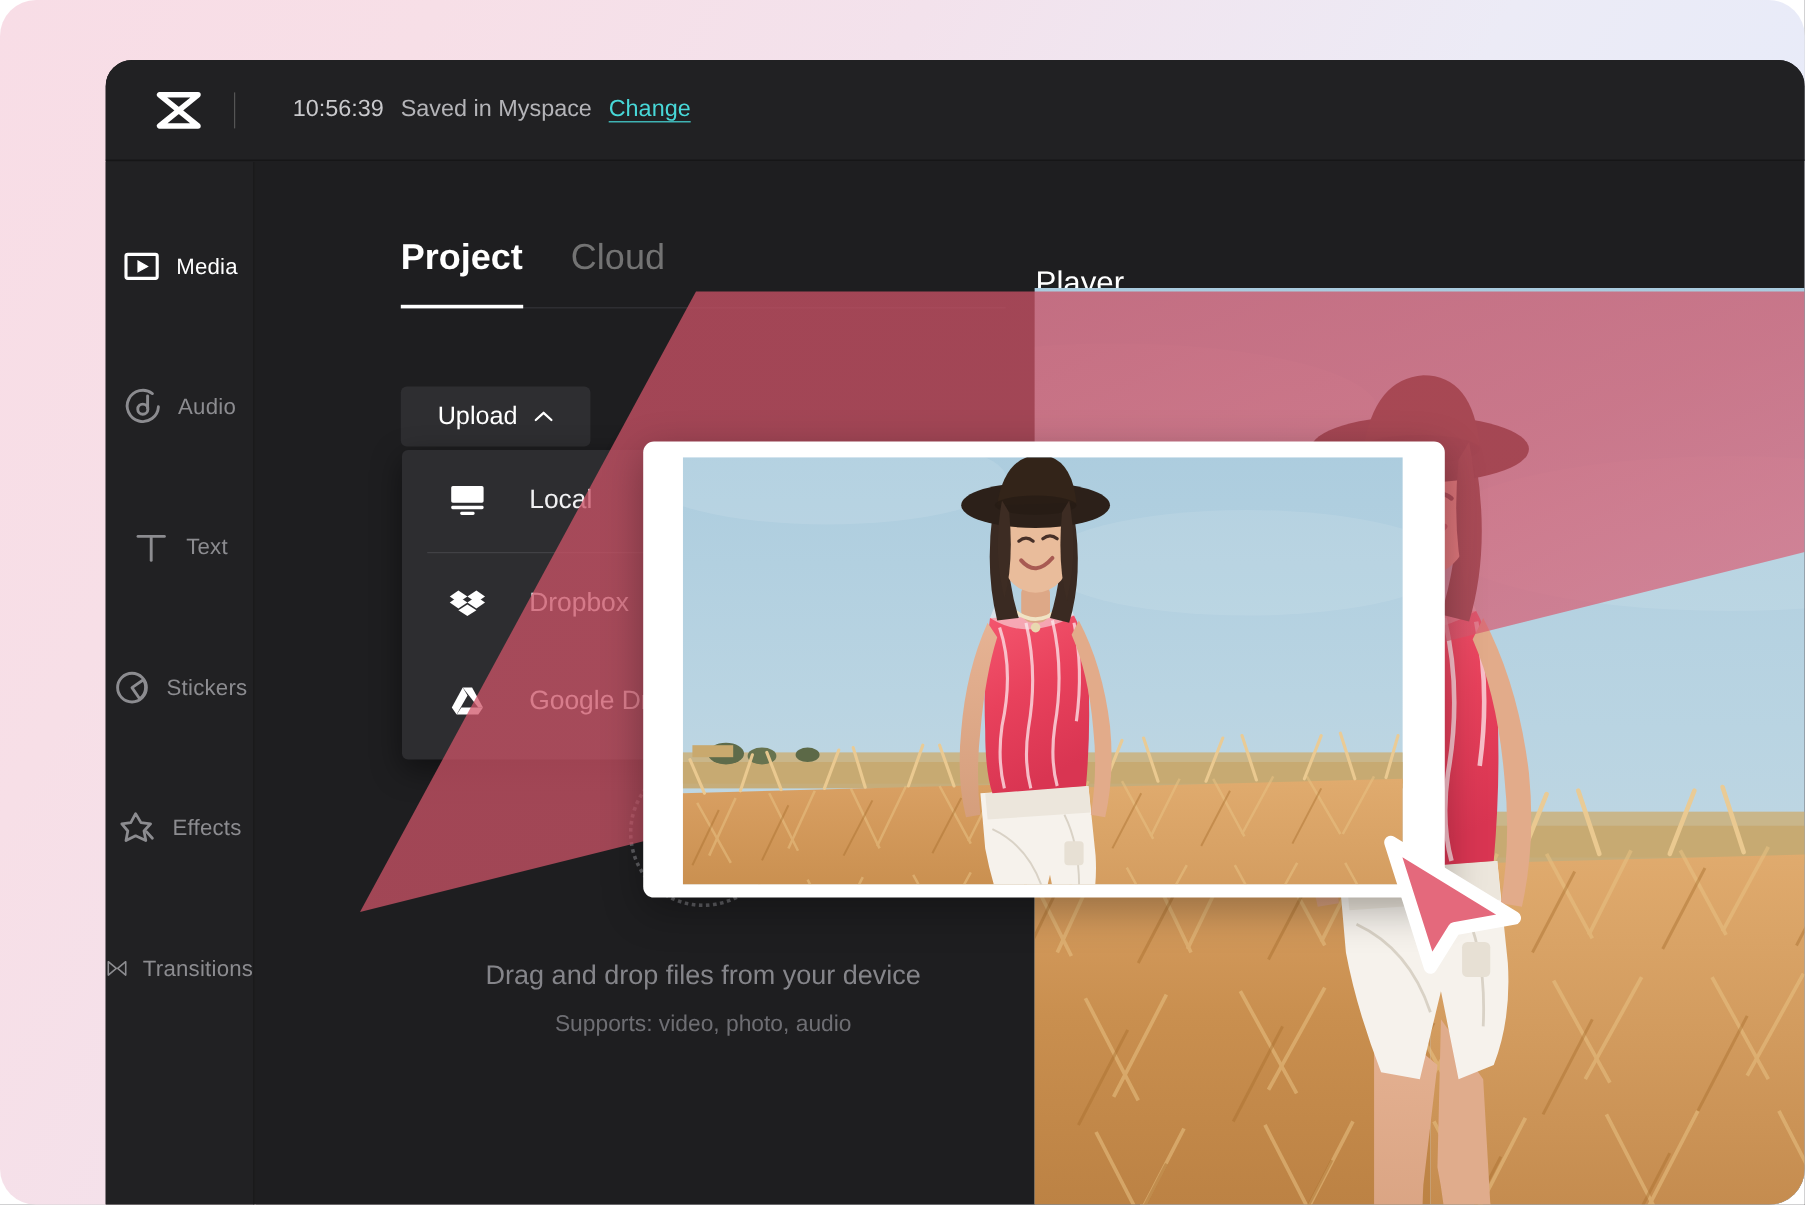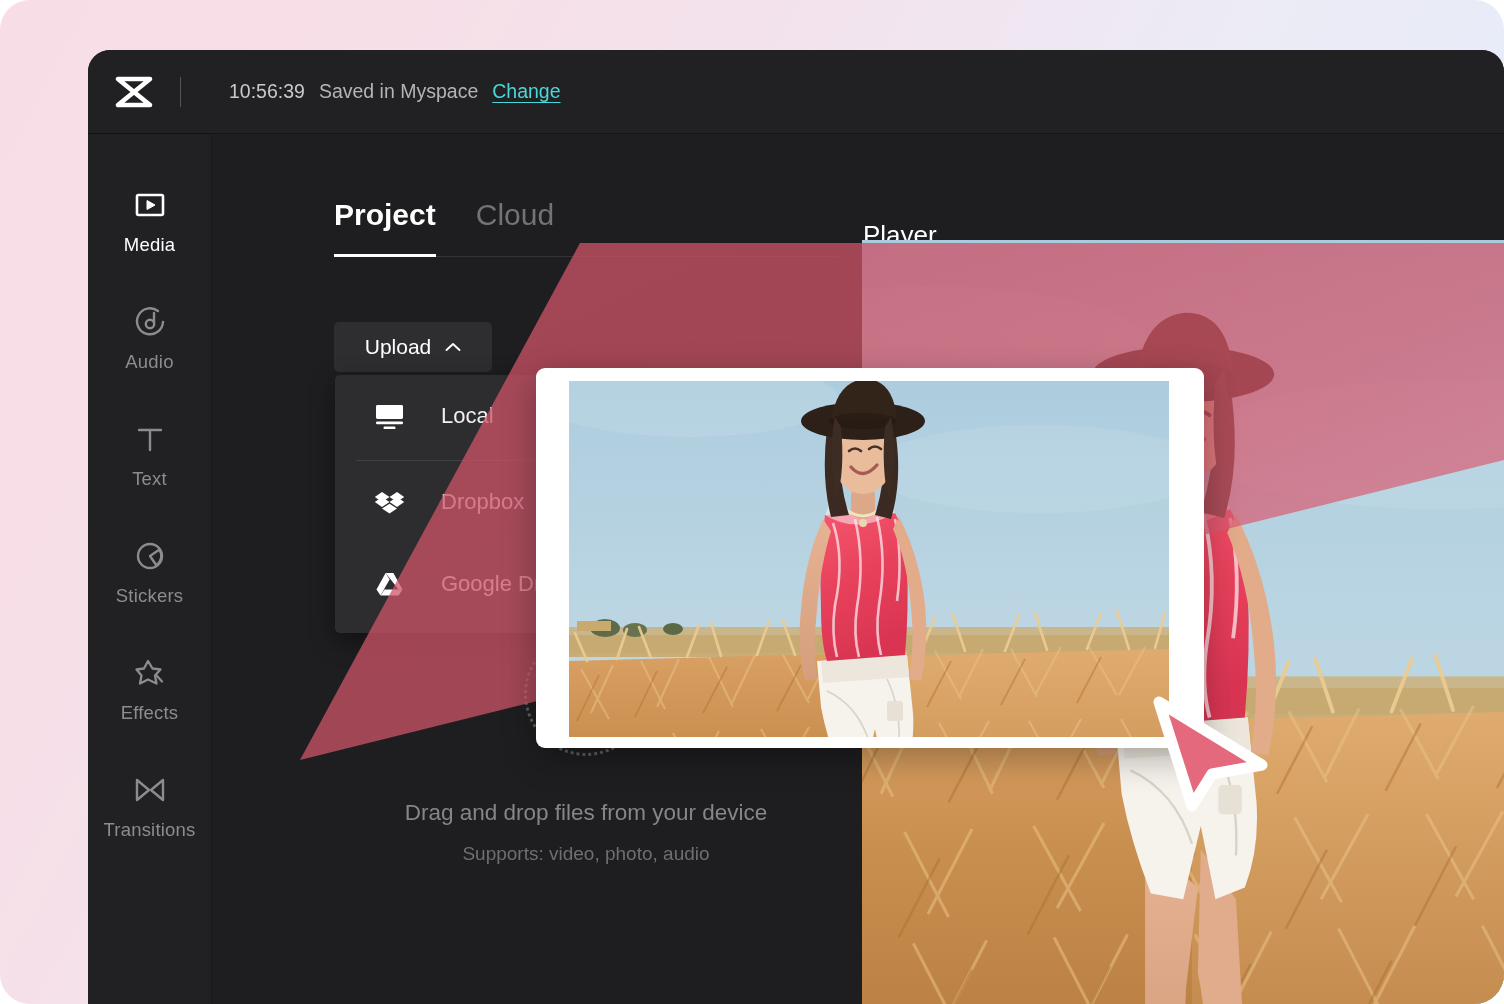--- a/index.html
+++ b/index.html
@@ -34,21 +34,21 @@
     border-radius: 22px 22px 0 0;
     overflow: hidden;
   }
 
   
   #titlebar {
     position: absolute; left: 0; top: 0;
     width: 100%; height: 84px;
     background: #212123;
     display: flex; align-items: center;
-    padding-left: 26px;
+    padding-left: 41px;
     border-bottom: 1px solid #141416;
   }
   #logo-icon { width: 40px; height: 34px; flex: 0 0 auto; }
   #titlebar-divider {
     width: 1px; height: 30px; background: #555;
     margin: 0 0 0 26px;
   }
   #titlebar-meta {
     display: flex; align-items: baseline; gap: 14px;
     margin-left: 48px;
@@ -64,21 +64,21 @@
   
   #sidebar {
     position: absolute; left: 0; top: 85px;
     width: 124px; height: 869px;
     background: #212123;
     border-right: 1px solid #19191b;
     padding-top: 28px;
   }
   .rail-item {
     width: 100%; height: 117px;
-    display: flex; flex-direction: column;
+    display: flex; 
     align-items: center; justify-content: center;
     gap: 12px; cursor: pointer;
   }
   .rail-icon { width: 34px; height: 34px; display: block; }
   .rail-label { font-size: 18.5px; color: #8c8c90; letter-spacing: .2px; }
   .rail-item.active .rail-label { color: #ffffff; }
   .rail-item.active .rail-icon { stroke: #ffffff; }
 
   
   #media-panel {

